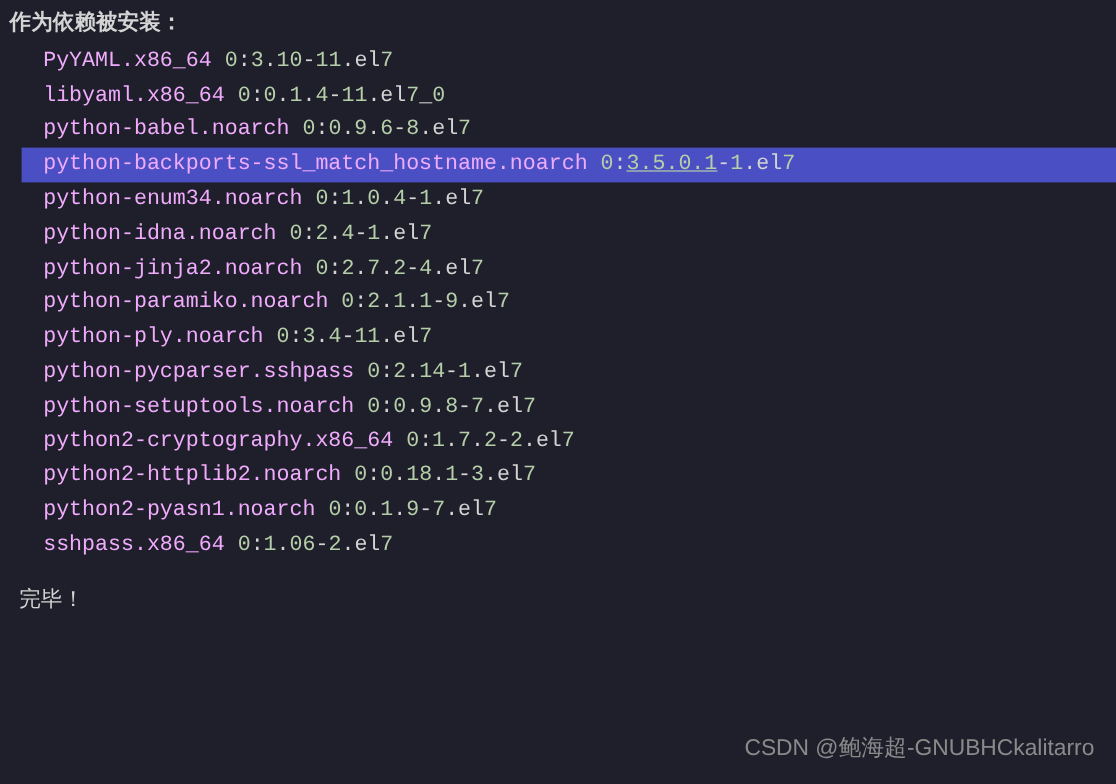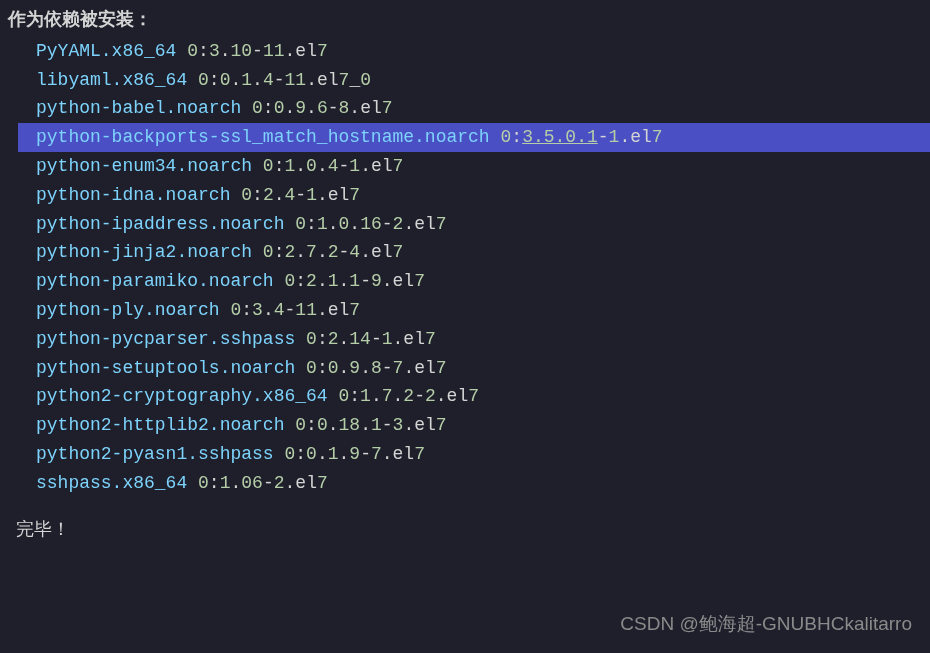--- a/index.html
+++ b/index.html
@@ -18,21 +18,21 @@
   .header-line {
     color: #d4d4d4;
     margin-bottom: 2px;
     font-weight: bold;
   }
   .pkg-line {
     padding-left: 28px;
     white-space: pre;
     color: #d4d4d4;
   }
-  .pkg-name { color: #7dd3fc; }
+  .pkg-name { color: #f0abfc; }
   .epoch { color: #b5cea8; }
   .num-light { color: #b5cea8; }
   .sel-highlight {
     background: #4b4fc4;
     display: inline;
     margin-top: 36px;
   }
   .sel-line-wrap {
     position: relative;
   }
@@ -79,23 +79,20 @@
       <div class="sel-strip-right" style="left: 10px; right: 0px; z-index: -1;"></div>
       <div class="pkg-line" style="position: relative; z-index: 1;"><span class="sel-highlight"><span class="pkg-name">python-backports-ssl_match_hostname.noarch</span> <span class="epoch">0</span><span>:</span><span class="underline-link">3.5.0.1</span>-<span class="num-light">1</span>.el<span class="num-light">7</span></span></div>
     </div>
     <div class="sel-line-wrap">
       <div class="pkg-line"><span class="pkg-name">python-enum34.noarch</span> <span class="epoch">0</span><span>:</span><span class="num-light">1</span>.<span class="num-light">0</span>.<span class="num-light">4</span>-<span class="num-light">1</span>.el<span class="num-light">7</span></div>
     </div>
     <div class="sel-line-wrap">
       <div class="pkg-line"><span class="pkg-name">python-idna.noarch</span> <span class="epoch">0</span><span>:</span><span class="num-light">2</span>.<span class="num-light">4</span>-<span class="num-light">1</span>.el<span class="num-light">7</span></div>
     </div>
     <div class="sel-line-wrap">
-      <div class="pkg-line"><span class="pkg-name">python-ipaddress.noarch</span> <span class="epoch">0</span><span>:</span><span class="num-light">1</span>.<span class="num-light">0</span>.<span class="num-light">16</span>-<span class="num-light">2</span>.el<span class="num-light">7</span></div>
-    </div>
-    <div class="sel-line-wrap">
       <div class="pkg-line"><span class="pkg-name">python-jinja2.noarch</span> <span class="epoch">0</span><span>:</span><span class="num-light">2</span>.<span class="num-light">7</span>.<span class="num-light">2</span>-<span class="num-light">4</span>.el<span class="num-light">7</span></div>
     </div>
     <div class="sel-line-wrap">
       <div class="pkg-line"><span class="pkg-name">python-paramiko.noarch</span> <span class="epoch">0</span><span>:</span><span class="num-light">2</span>.<span class="num-light">1</span>.<span class="num-light">1</span>-<span class="num-light">9</span>.el<span class="num-light">7</span></div>
     </div>
     <div class="sel-line-wrap">
       <div class="pkg-line"><span class="pkg-name">python-ply.noarch</span> <span class="epoch">0</span><span>:</span><span class="num-light">3</span>.<span class="num-light">4</span>-<span class="num-light">11</span>.el<span class="num-light">7</span></div>
     </div>
     <div class="sel-line-wrap">
       <div class="pkg-line"><span class="pkg-name">python-pycparser.sshpass</span> <span class="epoch">0</span><span>:</span><span class="num-light">2</span>.<span class="num-light">14</span>-<span class="num-light">1</span>.el<span class="num-light">7</span></div>
@@ -103,21 +100,21 @@
     <div class="sel-line-wrap">
       <div class="pkg-line"><span class="pkg-name">python-setuptools.noarch</span> <span class="epoch">0</span><span>:</span><span class="num-light">0</span>.<span class="num-light">9</span>.<span class="num-light">8</span>-<span class="num-light">7</span>.el<span class="num-light">7</span></div>
     </div>
     <div class="sel-line-wrap">
       <div class="pkg-line"><span class="pkg-name">python2-cryptography.x86_64</span> <span class="epoch">0</span><span>:</span><span class="num-light">1</span>.<span class="num-light">7</span>.<span class="num-light">2</span>-<span class="num-light">2</span>.el<span class="num-light">7</span></div>
     </div>
     <div class="sel-line-wrap">
       <div class="pkg-line"><span class="pkg-name">python2-httplib2.noarch</span> <span class="epoch">0</span><span>:</span><span class="num-light">0</span>.<span class="num-light">18</span>.<span class="num-light">1</span>-<span class="num-light">3</span>.el<span class="num-light">7</span></div>
     </div>
     <div class="sel-line-wrap">
-      <div class="pkg-line"><span class="pkg-name">python2-pyasn1.sshpass</span> <span class="epoch">0</span><span>:</span><span class="num-light">0</span>.<span class="num-light">1</span>.<span class="num-light">9</span>-<span class="num-light">7</span>.el<span class="num-light">7</span></div>
+      <div class="pkg-line"><span class="pkg-name">python2-pyasn1.noarch</span> <span class="epoch">0</span><span>:</span><span class="num-light">0</span>.<span class="num-light">1</span>.<span class="num-light">9</span>-<span class="num-light">7</span>.el<span class="num-light">7</span></div>
     </div>
     <div class="sel-line-wrap">
       <div class="pkg-line"><span class="pkg-name">sshpass.x86_64</span> <span class="epoch">0</span><span>:</span><span class="num-light">1</span>.<span class="num-light">06</span>-<span class="num-light">2</span>.el<span class="num-light">7</span></div>
     </div>
   </div>
 
 <div class="footer-line">完毕！</div>
 
 <div class="watermark">CSDN @鲍海超-GNUBHCkalitarro</div>
 

